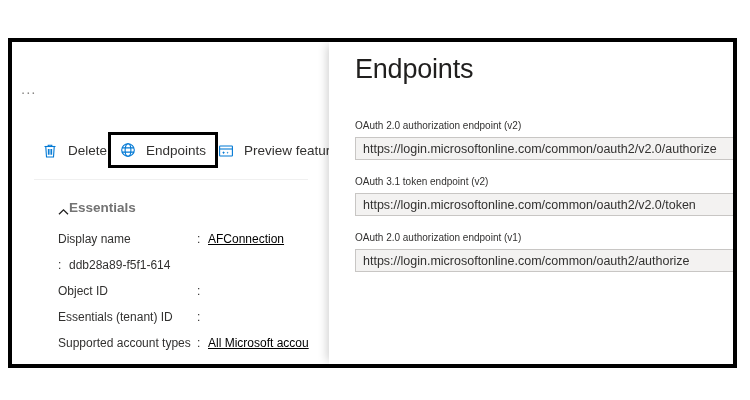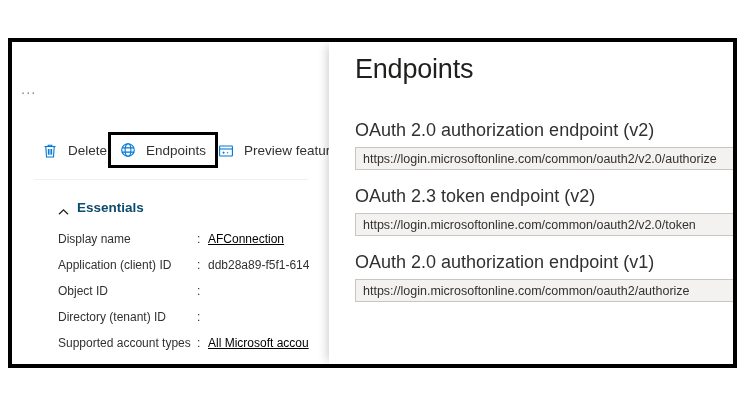--- a/index.html
+++ b/index.html
@@ -72,22 +72,22 @@
     position:absolute;
     left:22px; top:137px;
     width:274px; height:1px;
     background:#f0f0f0;
   }
 
   
   #essentials-header{
     position:absolute;
     left:46px; top:158px;
-    display:flex; align-items:center; gap:8px;
-    font-size:13.5px; font-weight:bold; color:#0c4a6e;
+    display:flex; align-items:center; 
+    font-size:13.5px; font-weight:bold; color:#737373;
   }
   .chev{width:11px;height:8px;display:block;color:#201f1e;}
 
   #essentials-table{
     position:absolute;
     left:46px; top:190px;
     width:300px;
   }
   .ess-row{
     display:flex;
@@ -126,21 +126,21 @@
     color:#201f1e;
     letter-spacing:-0.2px;
   }
   #endpoint-list{
     position:absolute;
     left:26px; top:78px;
     right:0;
   }
   .ep-group{margin-bottom:16px;}
   .ep-label{
-    font-size:18px;
+    font-size:10px;
     color:#323130;
     margin-bottom:6px;
     white-space:nowrap;
   }
   .ep-input{
     display:block;
     width:418px;
     height:23px;
     box-sizing:border-box;
     background:#f3f2f1;
@@ -214,32 +214,31 @@
 
     <div id="essentials-table">
 
       <div class="ess-row">
         <span class="ess-label">Display name</span>
         <span class="ess-colon">:</span>
         <span class="ess-value link">AFConnection</span>
       </div>
 
       <div class="ess-row">
-        <span class="ess-label">Application (client) ID</span>
         <span class="ess-colon">:</span>
         <span class="ess-value">ddb28a89-f5f1-614</span>
       </div>
 
       <div class="ess-row">
         <span class="ess-label">Object ID</span>
         <span class="ess-colon">:</span>
       </div>
 
       <div class="ess-row">
-        <span class="ess-label">Directory (tenant) ID</span>
+        <span class="ess-label">Essentials (tenant) ID</span>
         <span class="ess-colon">:</span>
       </div>
 
       <div class="ess-row">
         <span class="ess-label">Supported account types</span>
         <span class="ess-colon">:</span>
         <span class="ess-value link">All Microsoft accou</span>
       </div>
 
     </div>
@@ -250,21 +249,21 @@
     <div id="panel-title">Endpoints</div>
 
     <div id="endpoint-list">
 
       <div class="ep-group">
         <div class="ep-label">OAuth 2.0 authorization endpoint (v2)</div>
         <input class="ep-input" type="text" readonly="" value="https://login.microsoftonline.com/common/oauth2/v2.0/authorize" style="">
       </div>
 
       <div class="ep-group">
-        <div class="ep-label">OAuth 2.3 token endpoint (v2)</div>
+        <div class="ep-label">OAuth 3.1 token endpoint (v2)</div>
         <input class="ep-input" type="text" readonly="" value="https://login.microsoftonline.com/common/oauth2/v2.0/token" style="">
       </div>
 
       <div class="ep-group">
         <div class="ep-label">OAuth 2.0 authorization endpoint (v1)</div>
         <input class="ep-input" type="text" readonly="" value="https://login.microsoftonline.com/common/oauth2/authorize" style="">
       </div>
 
 
     </div>

